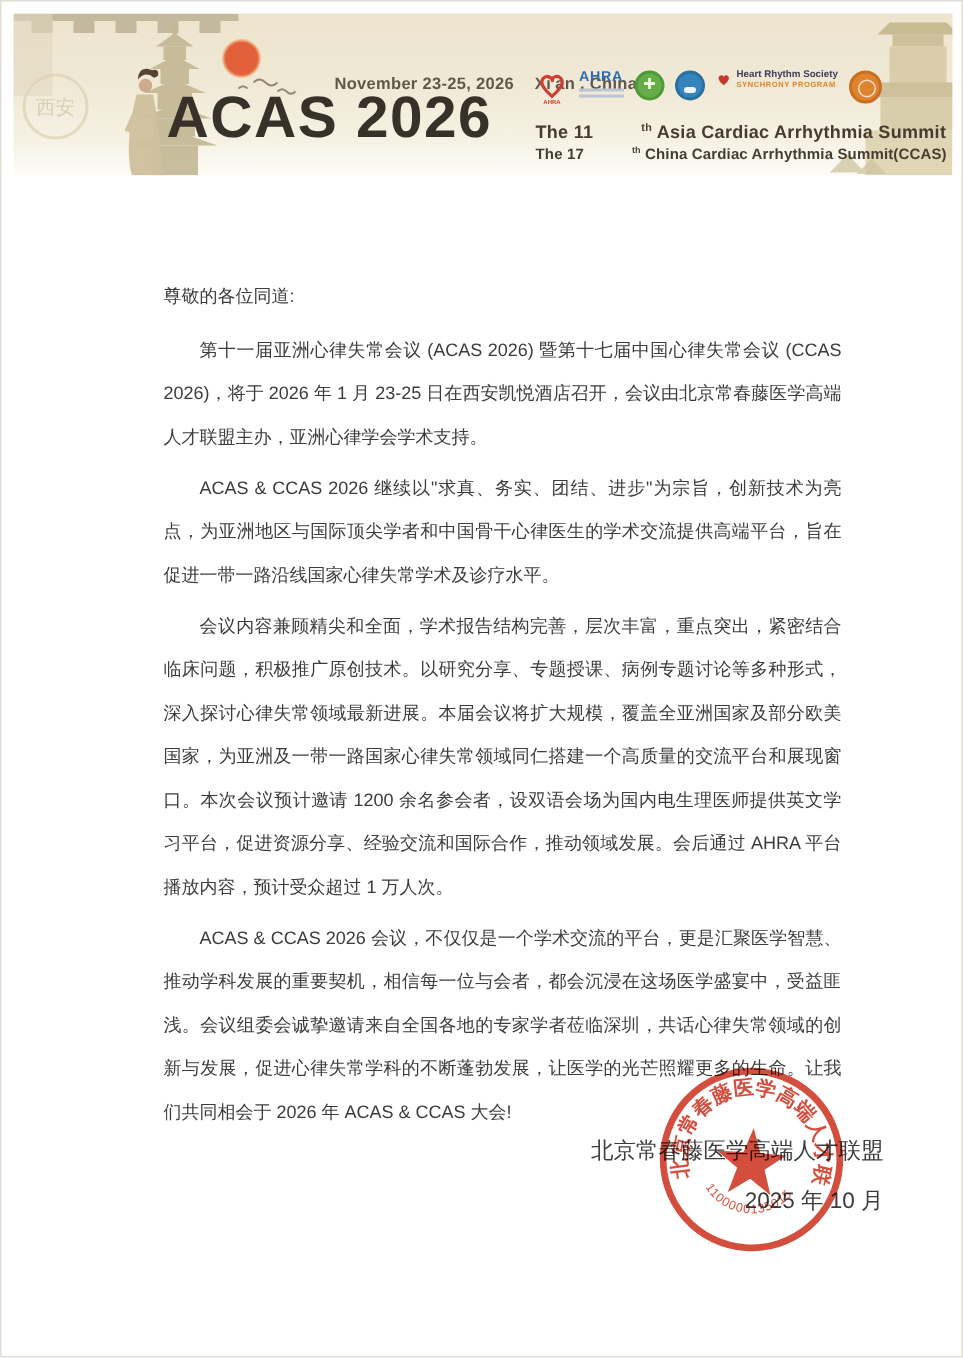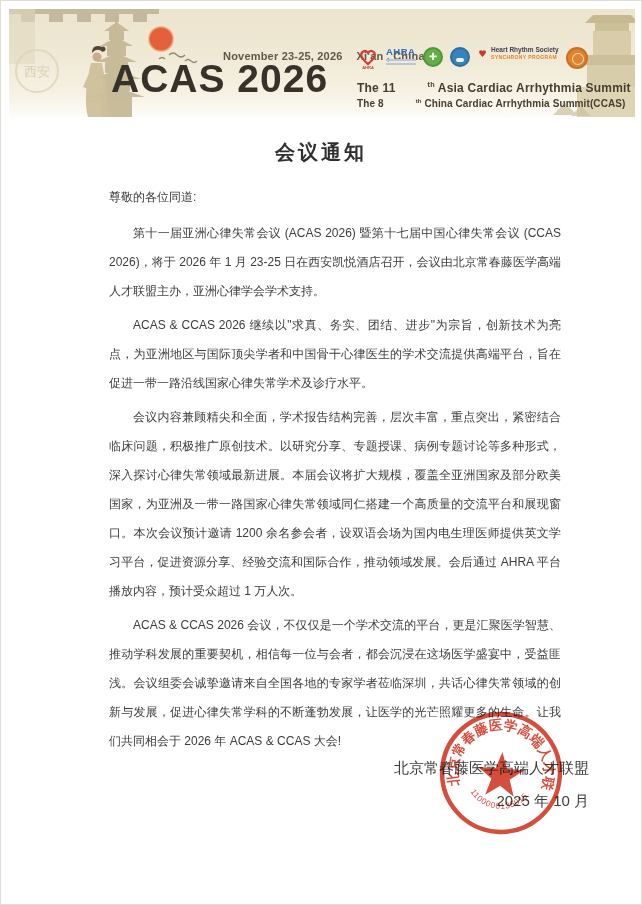--- a/index.html
+++ b/index.html
@@ -176,24 +176,23 @@
         </svg>
         <div class="hrs-txt">
           <span class="t1">Heart Rhythm Society</span>
           <span class="t2">SYNCHRONY PROGRAM</span>
         </div>
       </div>
       <div class="circle-logo orange-logo"></div>
     </div>
 
     <div class="subtitle1"><span>The 11</span><sup>th</sup><span> Asia Cardiac Arrhythmia Summit</span></div>
-    <div class="subtitle2"><span>The 8</span><sup>th</sup><span> China Cardiac Arrhythmia Summit(CCAS)</span></div>
+    <div class="subtitle2"><span>The 17</span><sup>th</sup><span> China Cardiac Arrhythmia Summit(CCAS)</span></div>
   </div>
 
-  <h1 class="doc-title">会议通知</h1>
 
   <div class="letter-body">
     <div class="salutation">尊敬的各位同道:</div>
     <p>第十一届亚洲心律失常会议 (ACAS 2026) 暨第十七届中国心律失常会议 (CCAS 2026)，将于 2026 年 1 月 23-25 日在西安凯悦酒店召开，会议由北京常春藤医学高端人才联盟主办，亚洲心律学会学术支持。</p>
     <p>ACAS &amp; CCAS 2026 继续以"求真、务实、团结、进步"为宗旨，创新技术为亮点，为亚洲地区与国际顶尖学者和中国骨干心律医生的学术交流提供高端平台，旨在促进一带一路沿线国家心律失常学术及诊疗水平。</p>
     <p>会议内容兼顾精尖和全面，学术报告结构完善，层次丰富，重点突出，紧密结合临床问题，积极推广原创技术。以研究分享、专题授课、病例专题讨论等多种形式，深入探讨心律失常领域最新进展。本届会议将扩大规模，覆盖全亚洲国家及部分欧美国家，为亚洲及一带一路国家心律失常领域同仁搭建一个高质量的交流平台和展现窗口。本次会议预计邀请 1200 余名参会者，设双语会场为国内电生理医师提供英文学习平台，促进资源分享、经验交流和国际合作，推动领域发展。会后通过 AHRA 平台播放内容，预计受众超过 1 万人次。</p>
     <p>ACAS &amp; CCAS 2026 会议，不仅仅是一个学术交流的平台，更是汇聚医学智慧、推动学科发展的重要契机，相信每一位与会者，都会沉浸在这场医学盛宴中，受益匪浅。会议组委会诚挚邀请来自全国各地的专家学者莅临深圳，共话心律失常领域的创新与发展，促进心律失常学科的不断蓬勃发展，让医学的光芒照耀更多的生命。让我们共同相会于 2026 年 ACAS &amp; CCAS 大会!</p>
   </div>
 
   <div class="closing">

